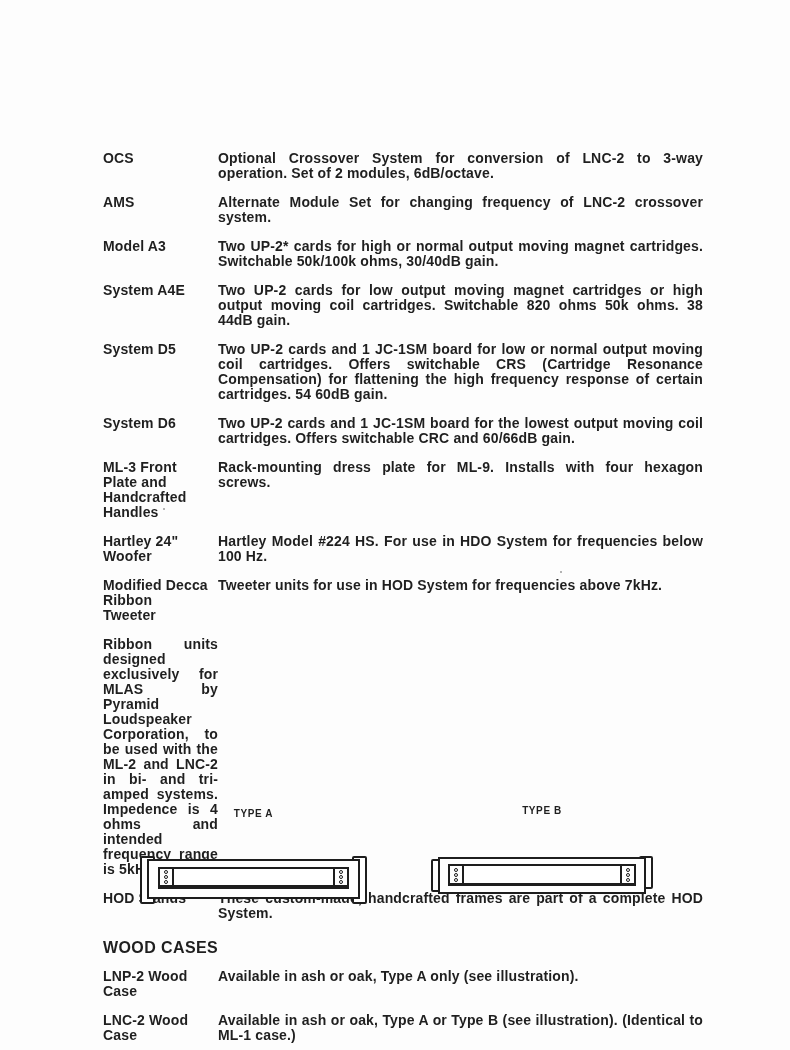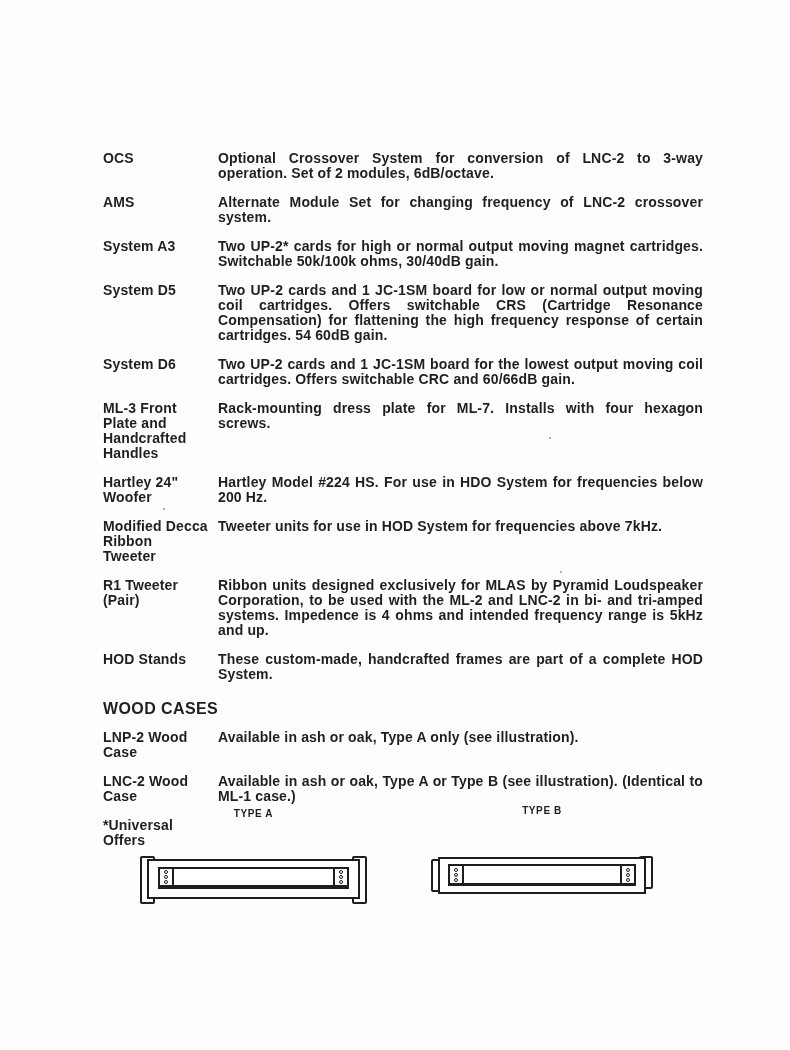--- a/index.html
+++ b/index.html
@@ -76,45 +76,48 @@
 
     <div class="row">
       <div class="term">OCS</div>
       <div class="desc">Optional Crossover System for conversion of LNC-2 to 3-way operation. Set of 2 modules, 6dB/octave.</div>
     </div>
     <div class="row">
       <div class="term">AMS</div>
       <div class="desc">Alternate Module Set for changing frequency of LNC-2 crossover system.</div>
     </div>
     <div class="row">
-      <div class="term">System A3</div>
+      <div class="term">Model A3</div>
       <div class="desc">Two UP-2* cards for high or normal output moving magnet cartridges. Switchable 50k/100k ohms, 30/40dB gain.</div>
+    </div>
+    <div class="row">
+      <div class="term">System A4E</div>
+      <div class="desc">Two UP-2 cards for low output moving magnet cartridges or high output moving coil cartridges. Switchable 820 ohms 50k ohms. 38 44dB gain.</div>
     </div>
     <div class="row">
       <div class="term">System D5</div>
       <div class="desc">Two UP-2 cards and 1 JC-1SM board for low or normal output moving coil cartridges. Offers switchable CRS (Cartridge Resonance Compensation) for flattening the high frequency response of certain cartridges. 54 60dB gain.</div>
     </div>
     <div class="row">
       <div class="term">System D6</div>
       <div class="desc">Two UP-2 cards and 1 JC-1SM board for the lowest output moving coil cartridges. Offers switchable CRC and 60/66dB gain.</div>
     </div>
     <div class="row">
       <div class="term">ML-3 Front Plate and Handcrafted Handles</div>
-      <div class="desc">Rack-mounting dress plate for ML-7. Installs with four hexagon screws.</div>
+      <div class="desc">Rack-mounting dress plate for ML-9. Installs with four hexagon screws.</div>
     </div>
     <div class="row">
       <div class="term">Hartley 24" Woofer</div>
-      <div class="desc">Hartley Model #224 HS. For use in HDO System for frequencies below 200 Hz.</div>
+      <div class="desc">Hartley Model #224 HS. For use in HDO System for frequencies below 100 Hz.</div>
     </div>
     <div class="row">
       <div class="term">Modified Decca Ribbon Tweeter</div>
       <div class="desc">Tweeter units for use in HOD System for frequencies above 7kHz.</div>
     </div>
     <div class="row">
-      <div class="term">R1 Tweeter (Pair)</div>
       <div class="desc">Ribbon units designed exclusively for MLAS by Pyramid Loudspeaker Corporation, to be used with the ML-2 and LNC-2 in bi- and tri-amped systems. Impedence is 4 ohms and intended frequency range is 5kHz and up.</div>
     </div>
     <div class="row">
       <div class="term">HOD Stands</div>
       <div class="desc">These custom-made, handcrafted frames are part of a complete HOD System.</div>
     </div>
 
     <div class="section-heading">WOOD CASES</div>
 
     <div class="row">

